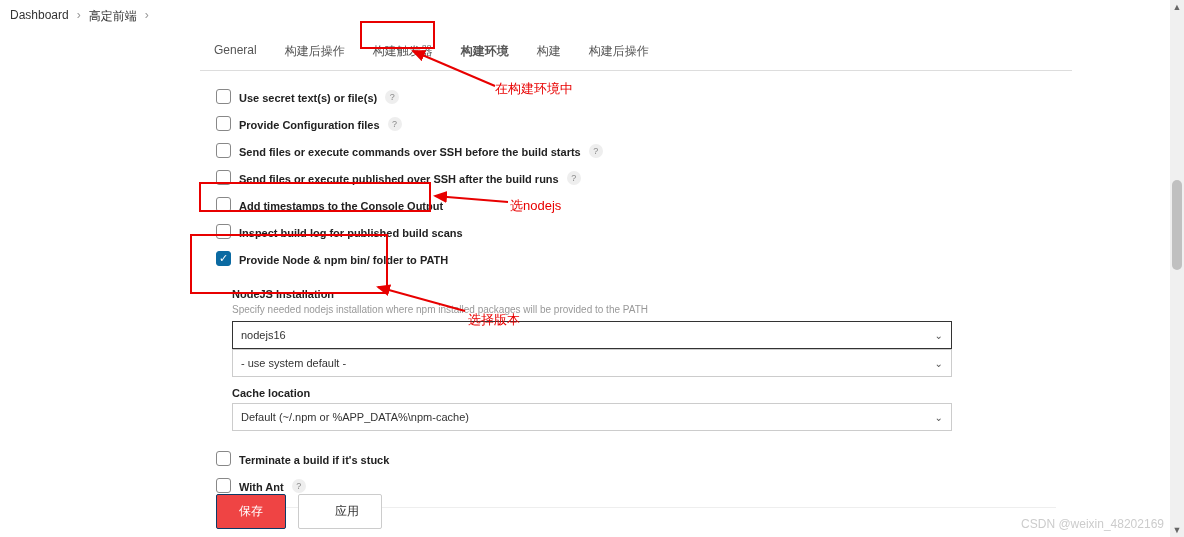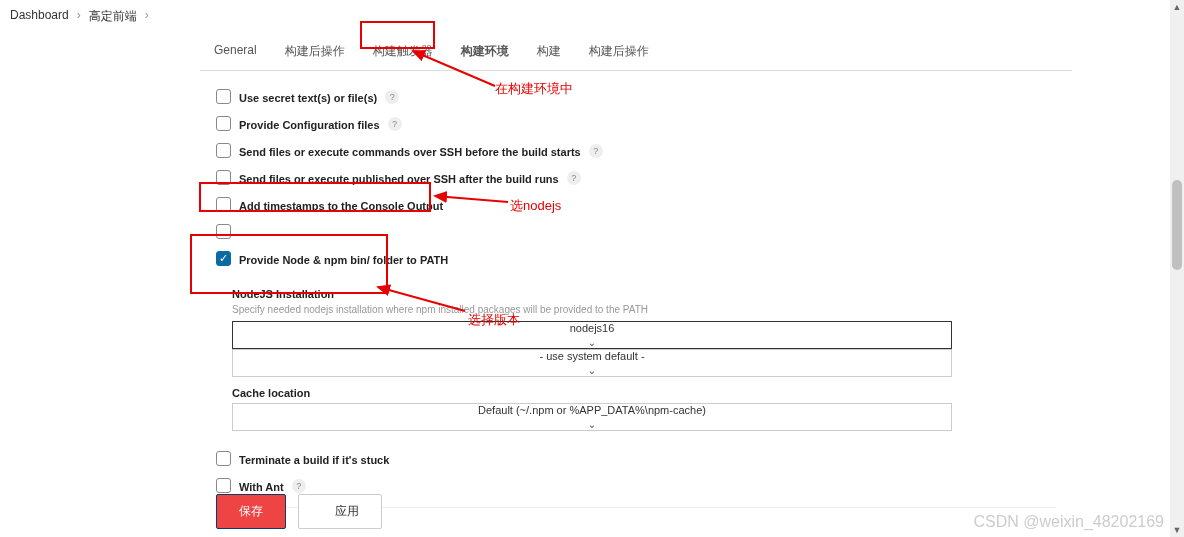--- a/index.html
+++ b/index.html
@@ -20,42 +20,42 @@
 .option-row { display: flex; align-items: flex-end; gap: 8px; padding: 6px 0 6px 16px; }
 .checkbox { width: 15px; height: 15px; border: 1.5px solid #888; border-radius: 3px; display: flex; align-items: center; justify-content: center; cursor: pointer; flex-shrink: 0; }
 .checkbox.checked { background: #0b6aa2; border-color: #0b6aa2; }
 .checkbox.checked::after { content: "✓"; color: #fff; font-size: 11px; }
 .opt-label { font-size: 11px; color: #222; font-weight: bold; }
 .help-icon { width: 14px; height: 14px; border-radius: 50%; background: #eee; color: #888; display: inline-flex; align-items: center; justify-content: center; font-size: 9px; cursor: pointer; }
 
 .sub-section { margin-left: 32px; margin-top: 16px; }
 .field-label { font-size: 11px; font-weight: bold; color: #222; margin: 10px 0 4px; }
 .field-hint { font-size: 10px; color: #999; margin-bottom: 6px; }
-.select-box { width: 100%; max-width: 720px; height: 28px; border: 1px solid #333; padding: 0 8px; font-size: 11px; background: #fff; display: flex; align-items: center; justify-content: space-between; cursor: pointer; position: relative; flex-direction: column; }
+.select-box { width: 100%; max-width: 720px; height: 28px; border: 1px solid #333; padding: 0 8px; font-size: 11px; background: #fff; display: flex; align-items: center; justify-content: space-between; cursor: pointer; position: relative; }
 .select-box.light { border-color: #ccc; }
 .chevdown { font-size: 10px; color: #555; }
 .divider { border-top: 1px solid #eee; margin: 8px 16px 0; }
 
 .footer-btns { position: absolute; bottom: 8px; left: 216px; display: flex; gap: 12px; }
 .btn { padding: 8px 22px; font-size: 12px; border-radius: 2px; cursor: pointer; }
 .btn-primary { background: #ef4444; color: #fff; border: 1px solid #0b3a66; }
 .btn-secondary { background: #fff; color: #333; border: 1px solid #ccc; padding-left: 36px; }
 
 .scrollbar { position: absolute; right: 0; top: 0; bottom: 0; width: 14px; background: #f0f0f0; }
 .thumb { position: absolute; left: 2px; right: 2px; top: 180px; height: 90px; background: #c0c0c0; border-radius: 5px; }
 .arrow { position: absolute; left: 0; right: 0; height: 14px; text-align: center; font-size: 9px; color: #666; line-height: 14px; }
 .arrow.up { top: 0; }
 .arrow.down { bottom: 0; }
 
 
 .redbox { position: absolute; border: 2px solid #e80000; pointer-events: none; }
 .redtext { position: absolute; color: #e80000; font-size: 13px; pointer-events: none; }
 .arrow-svg { position: absolute; pointer-events: none; }
 
-.watermark { position: absolute; right: 20px; bottom: 6px; color: #ccc; font-size: 16px; pointer-events: none; margin-left: 40px; }
+.watermark { position: absolute; right: 20px; bottom: 6px; color: #ccc; font-size: 12px; pointer-events: none; margin-left: 40px; }
 </style>
 </head>
 <body>
 
 <div class="breadcrumb">
   <a>Dashboard</a>
   <span class="sep">›</span>
   <a>高定前端</a>
   <span class="sep">›</span>
 </div>
@@ -92,20 +92,21 @@
       <div class="checkbox"></div>
       <span class="opt-label">Send files or execute published over SSH after the build runs</span>
       <span class="help-icon">?</span>
     </div>
     <div class="option-row">
       <div class="checkbox"></div>
       <span class="opt-label">Add timestamps to the Console Output</span>
     </div>
     <div class="option-row">
       <div class="checkbox"></div>
+      <span class="opt-label">Inspect build log for published build scans</span>
     </div>
     <div class="option-row">
       <div class="checkbox checked"></div>
       <span class="opt-label">Provide Node &amp; npm bin/ folder to PATH</span>
     </div>
 
     <div class="sub-section">
       <div class="field-label">NodeJS Installation</div>
       <div class="field-hint">Specify needed nodejs installation where npm installed packages will be provided to the PATH</div>
       <div class="select-box">

